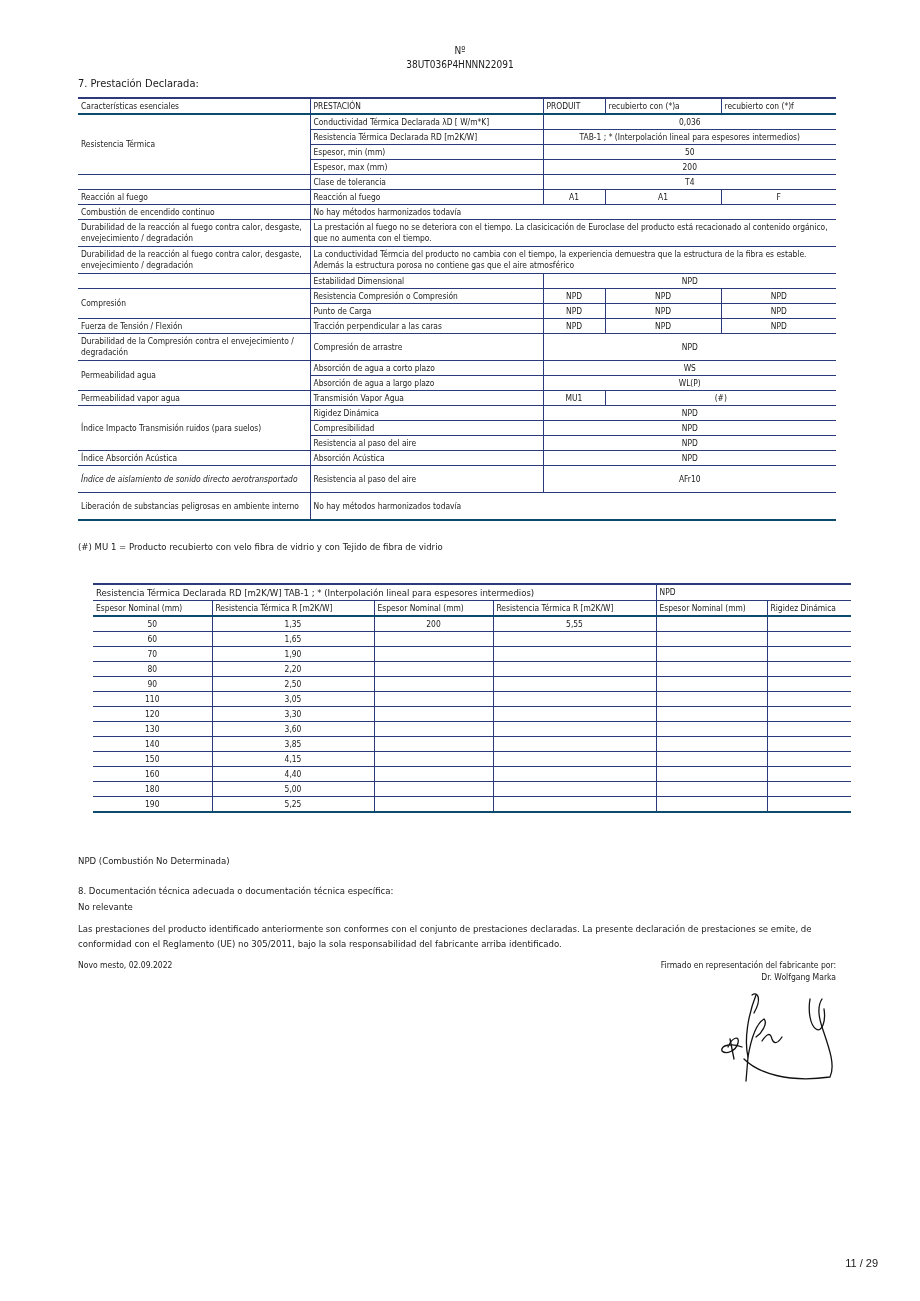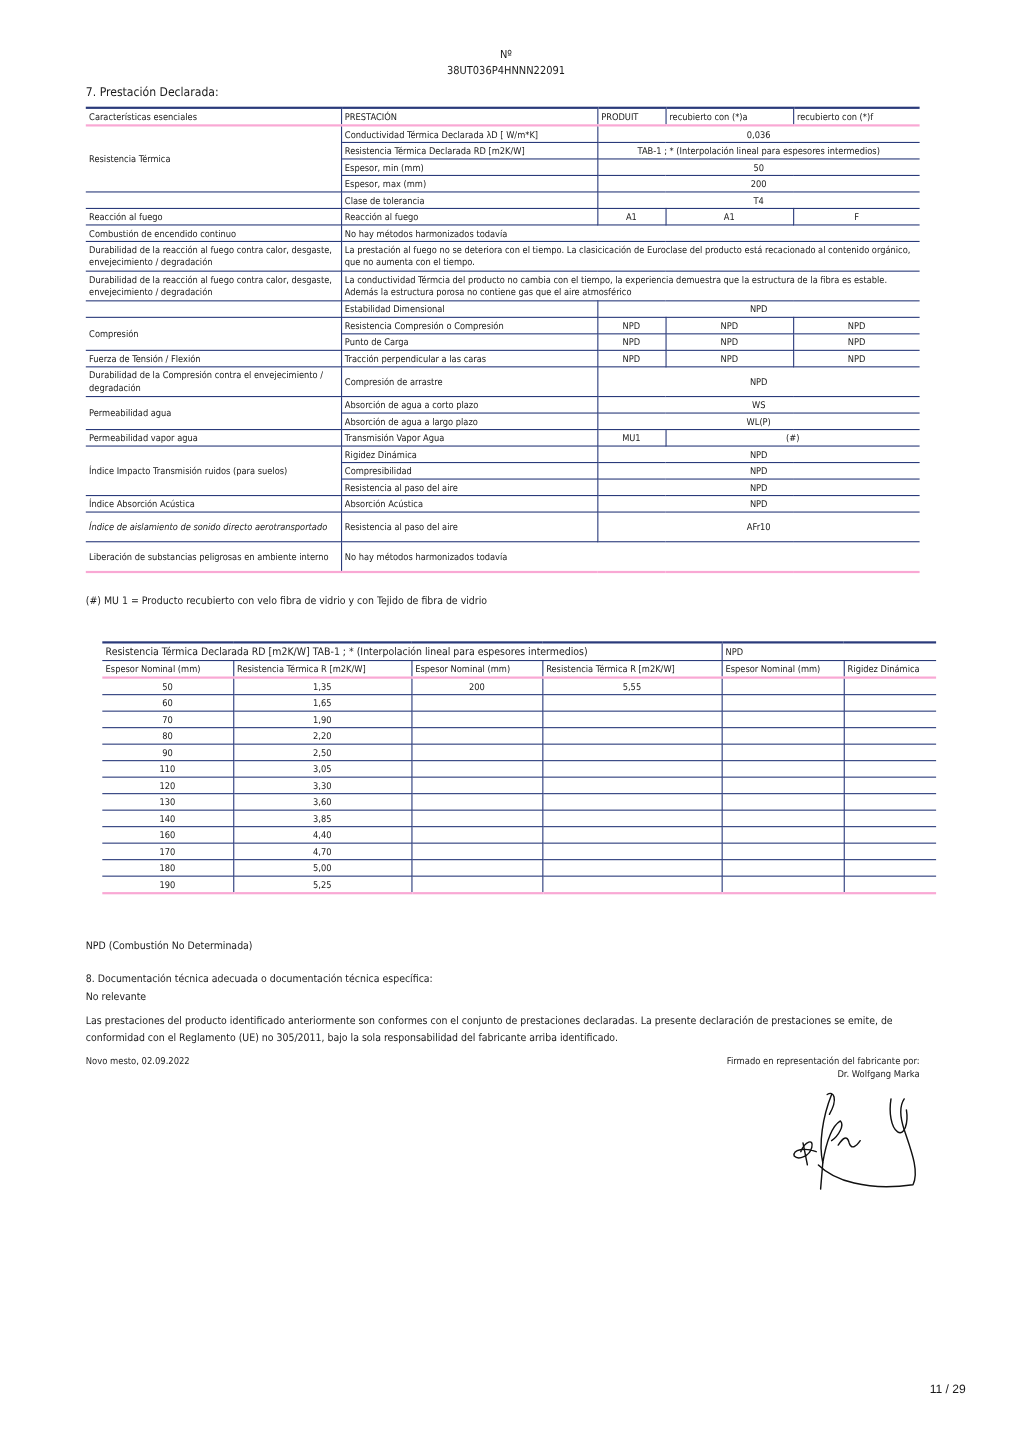--- a/index.html
+++ b/index.html
@@ -4,21 +4,21 @@
 <style>
   html, body { margin:0; padding:0; background:#ffffff; }
   body { width:920px; height:1301px; position:relative; font-family:"DejaVu Sans Condensed","DejaVu Sans", sans-serif; color:#1a1a1a; overflow:hidden; }
   .doc-num { position:absolute; left:0; width:920px; text-align:center; font-size:10px; line-height:14px; }
   .sec-title { position:absolute; left:78px; font-size:11px; }
   table { border-collapse:collapse; position:absolute; table-layout:fixed; font-size:8.4px; }
   td { border:1px solid #2a3a7a; padding:0 3px; height:14px; line-height:11px; vertical-align:middle; overflow:hidden; white-space:nowrap; }
   td.wrap { white-space:normal; }
   td.c { text-align:center; }
   tr.thick-top td { border-top:2px solid #2a3a7a; }
-  tr.thick-bot td { border-bottom:2px solid #f9a8d4; }
+  tr.thick-bot td { border-bottom:2px solid #0c4a6e; }
   .main td:first-child { border-left:none; }
   .main td:last-child { border-right:none; }
   .tab2 td:first-child { border-left:none; }
   .tab2 td:last-child { border-right:none; }
   .note { position:absolute; left:78px; font-size:9.5px; }
   .para { position:absolute; left:78px; width:760px; font-size:9.5px; line-height:15px; }
   .small { position:absolute; font-size:8.5px; }
   .page-num { position:absolute; right:42px; top:1257px; font-family:"Liberation Sans", sans-serif; font-size:11px; }
   .sig { position:absolute; left:718px; top:985px; }
 </style>
@@ -252,30 +252,30 @@
       </tr>
   <tr>
         <td class="c">140</td>
         <td class="c">3,85</td>
         <td class="c"></td>
         <td class="c"></td>
         <td class="c"></td>
         <td class="c"></td>
       </tr>
   <tr>
+        <td class="c">150</td>
+        <td class="c">4,15</td>
+        <td class="c"></td>
+        <td class="c"></td>
+        <td class="c"></td>
+        <td class="c"></td>
+      </tr>
+  <tr>
         <td class="c">160</td>
         <td class="c">4,40</td>
-        <td class="c"></td>
-        <td class="c"></td>
-        <td class="c"></td>
-        <td class="c"></td>
-      </tr>
-  <tr>
-        <td class="c">170</td>
-        <td class="c">4,70</td>
         <td class="c"></td>
         <td class="c"></td>
         <td class="c"></td>
         <td class="c"></td>
       </tr>
   <tr>
         <td class="c">180</td>
         <td class="c">5,00</td>
         <td class="c"></td>
         <td class="c"></td>

